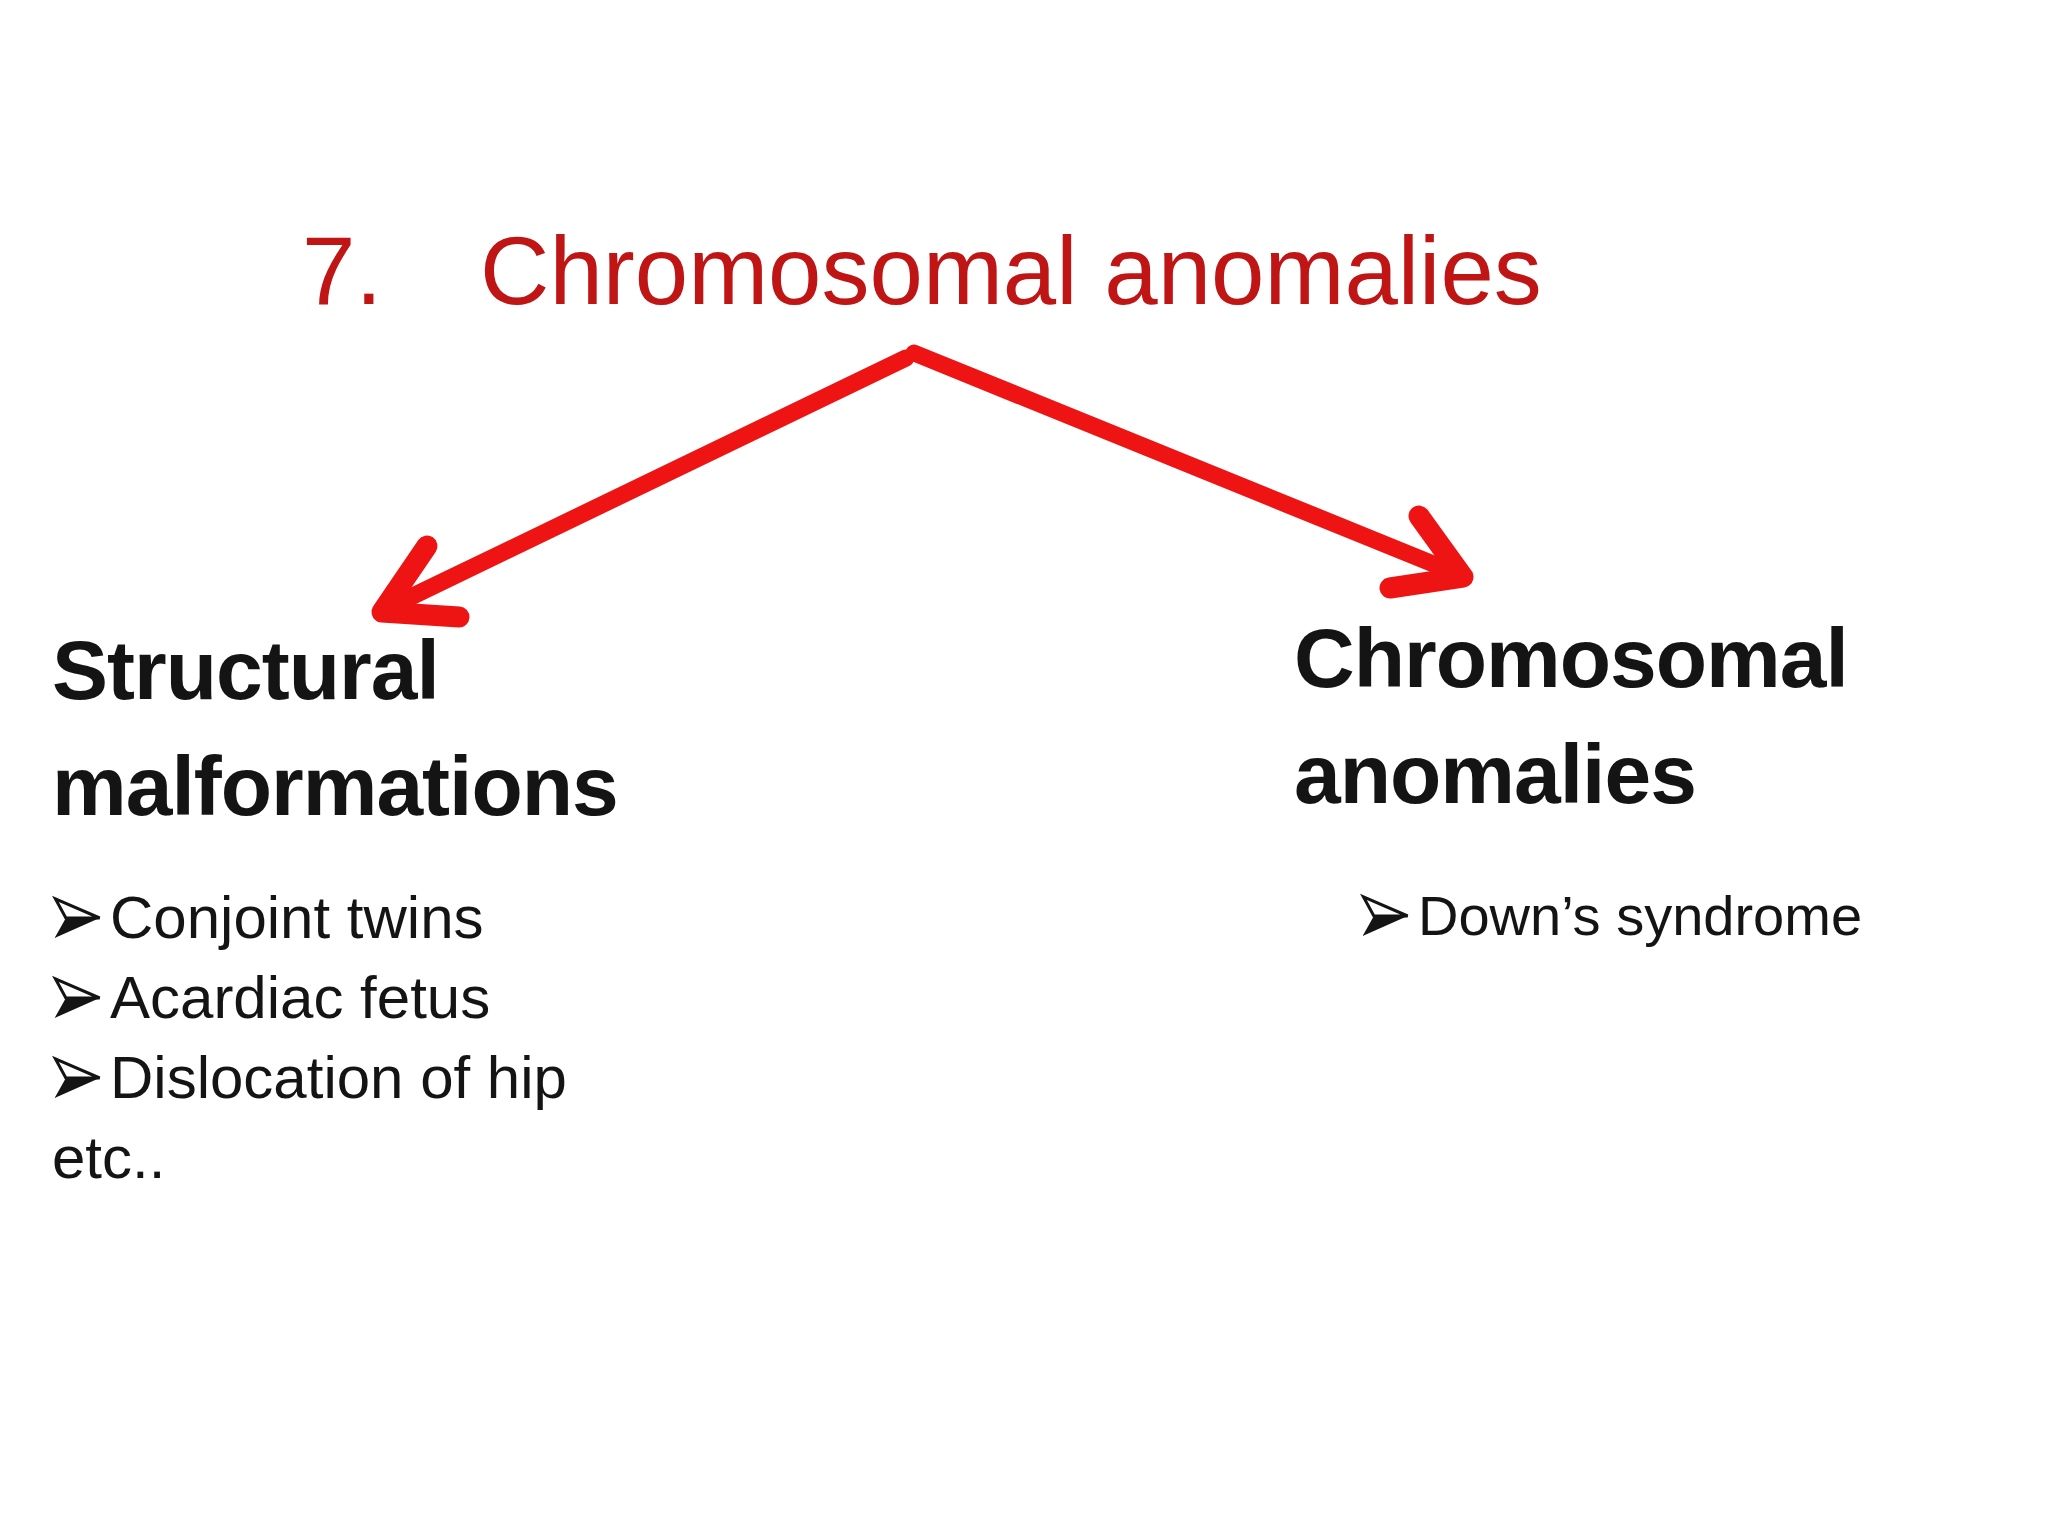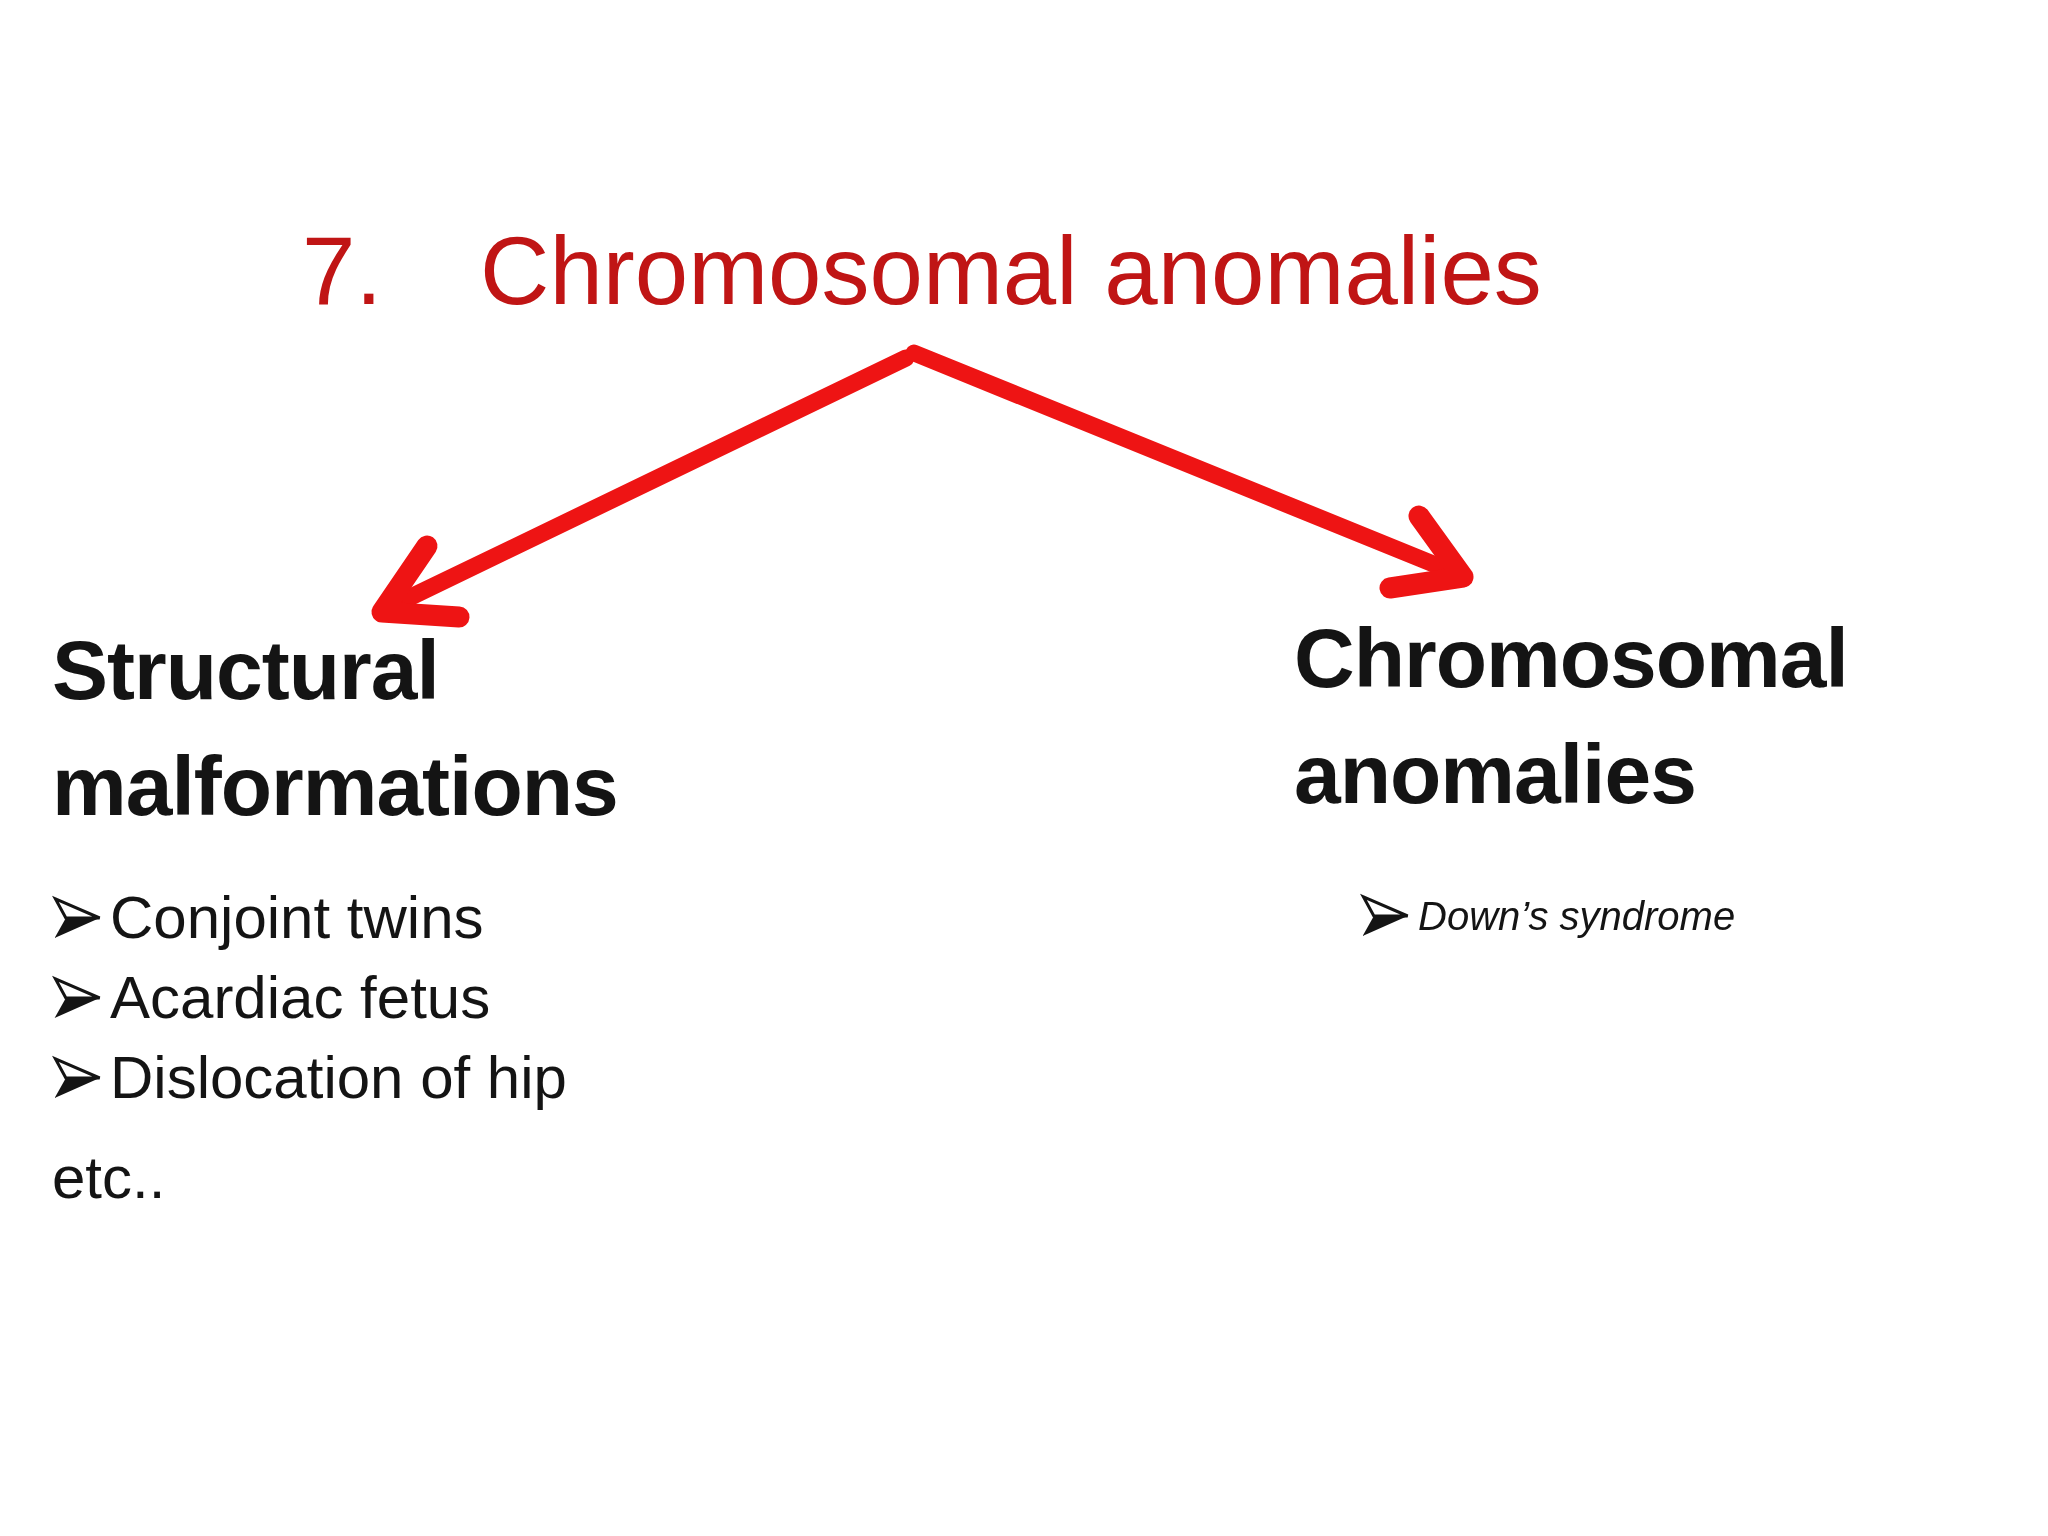--- a/index.html
+++ b/index.html
@@ -85,28 +85,27 @@
   .bullet-icon {
     width: 52px;
     height: 46px;
     flex: 0 0 auto;
     margin-right: 6px;
     color: var(--text_black, #141414);
   }
   .continuation {
     font-size: 60px;
     line-height: 80px;
-    margin-top: 20px;
+    margin-top: 0;
   }
 
   .bullets-right {
     margin: 42px 0 0 66px;
-    font-size: 40px;
+    font-size: 56px;
     line-height: 84px;
-    font-style: italic;
   }
 </style>
 </head>
 <body>
 
 <div class="slide">
 
   <svg class="arrows-svg" viewBox="0 0 2048 1536" xmlns="http://www.w3.org/2000/svg" aria-hidden="true">
     <defs>
       <symbol id="b-arrow" viewBox="0 0 60 52">

